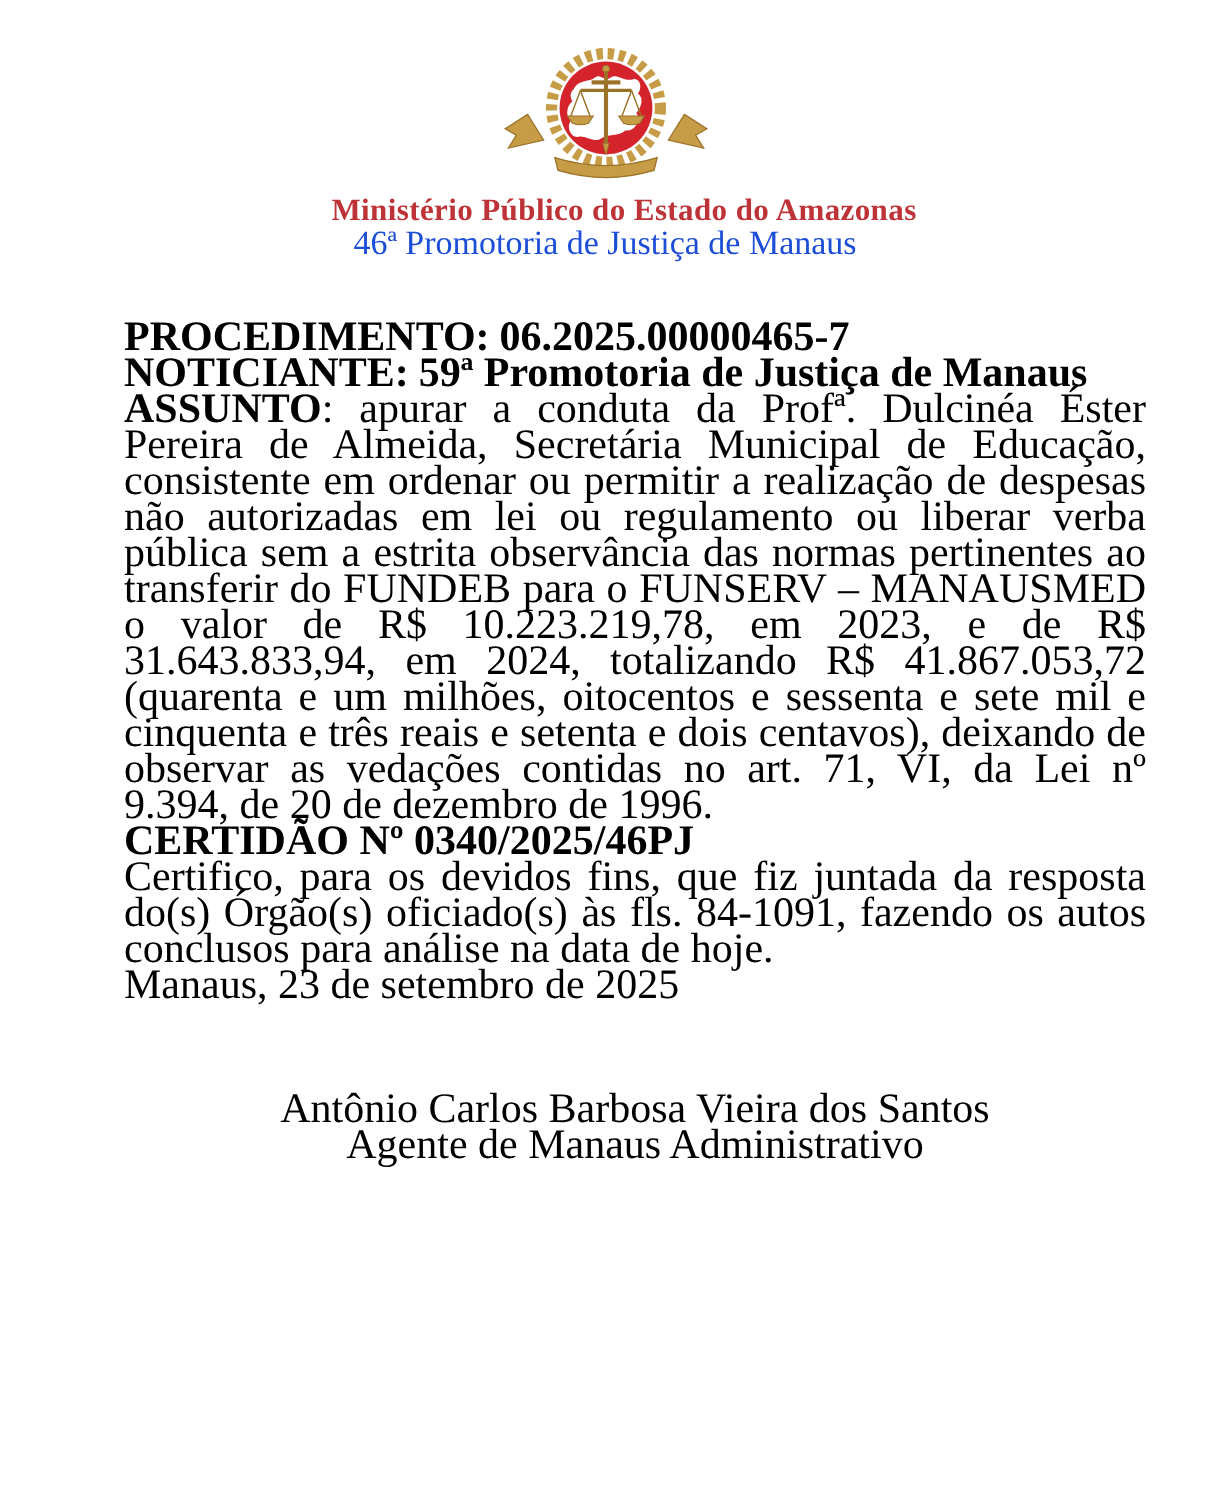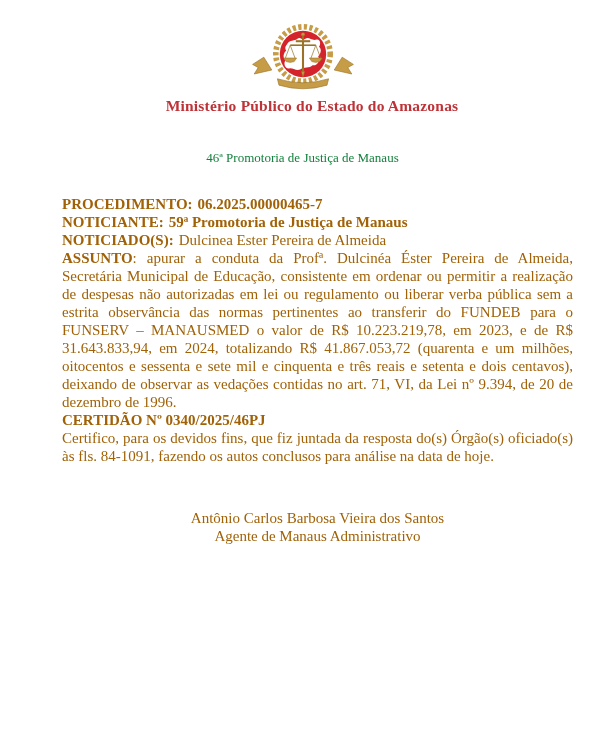--- a/index.html
+++ b/index.html
@@ -32,31 +32,30 @@
     color: var(--brand-red-bold, #BE3338);
     letter-spacing: 0.2px;
     padding-left: 19px;
   }
   .org2 {
     font-size: 14px;
     line-height: 16px;
     color: var(--brand-red-light, #C25757);
   }
   .org3 {
-    font-size: 13px;
+    font-size: 17px;
     line-height: 16px;
-    color: #15803d;
-    margin-top: 36px;
+    color: #1d4ed8;
   }
   .body {
     margin: 29px 32px 0 62px;
-    font-size: 15px;
+    font-size: 21px;
     line-height: 18px;
     text-align: justify;
-    color: #a16207;
+    color: #000000;
   }
   .body p { margin: 0; }
   .field b.lbl { font-weight: bold; }
   .field .val { margin-left: 5px; }
   .assunto { text-align: justify; }
   .certidao {
     margin-top: 28px;
     font-weight: bold;
   }
   .certifico {
@@ -115,29 +114,29 @@
 
       <path class="em-gold em-dark-s" stroke-width="0.8" d="M33,71 Q65,81 97,71 L95,79 Q65,88 35,79 Z"></path>
     </svg>
     <div class="org1">Ministério Público do Estado do Amazonas</div>
     <div class="org3">46ª Promotoria de Justiça de Manaus</div>
   </div>
 
   <div class="body">
     <p class="field"><b class="lbl">PROCEDIMENTO:</b><b class="val">06.2025.00000465-7</b></p>
     <p class="field"><b class="lbl">NOTICIANTE:</b><b class="val">59ª Promotoria de Justiça de Manaus</b></p>
-    <p class="field"><b class="lbl">NOTICIADO(S):</b><span class="val">Dulcinea Ester Pereira de Almeida</span></p>
 
     <p class="assunto"><b class="lbl">ASSUNTO</b><span>: apurar a conduta da Profª. Dulcinéa Éster Pereira de Almeida, Secretária Municipal de Educação, consistente em ordenar ou permitir a realização de despesas não autorizadas em lei ou regulamento ou liberar verba pública sem a estrita observância das normas pertinentes ao transferir do FUNDEB para o FUNSERV – MANAUSMED o valor de R$ 10.223.219,78, em 2023, e de R$ 31.643.833,94, em 2024, totalizando R$ 41.867.053,72 (quarenta e um milhões, oitocentos e sessenta e sete mil e cinquenta e três reais e setenta e dois centavos), deixando de observar as vedações contidas no art. 71, VI, da Lei nº 9.394, de 20 de dezembro de 1996.</span></p>
 
     <p class="certidao">CERTIDÃO Nº 0340/2025/46PJ</p>
 
     <p class="certifico">Certifico, para os devidos fins, que fiz juntada da resposta do(s) Órgão(s) oficiado(s) às fls. 84-1091, fazendo os autos conclusos para análise na data de hoje.</p>
 
 
+    <p class="dateline">Manaus, 23 de setembro de 2025</p>
 
     <div class="signature">
       <div class="sig-name">Antônio Carlos Barbosa Vieira dos Santos</div>
       <div class="sig-title">Agente de Manaus Administrativo</div>
     </div>
   </div>
 
 </div>
 
 </body></html>

